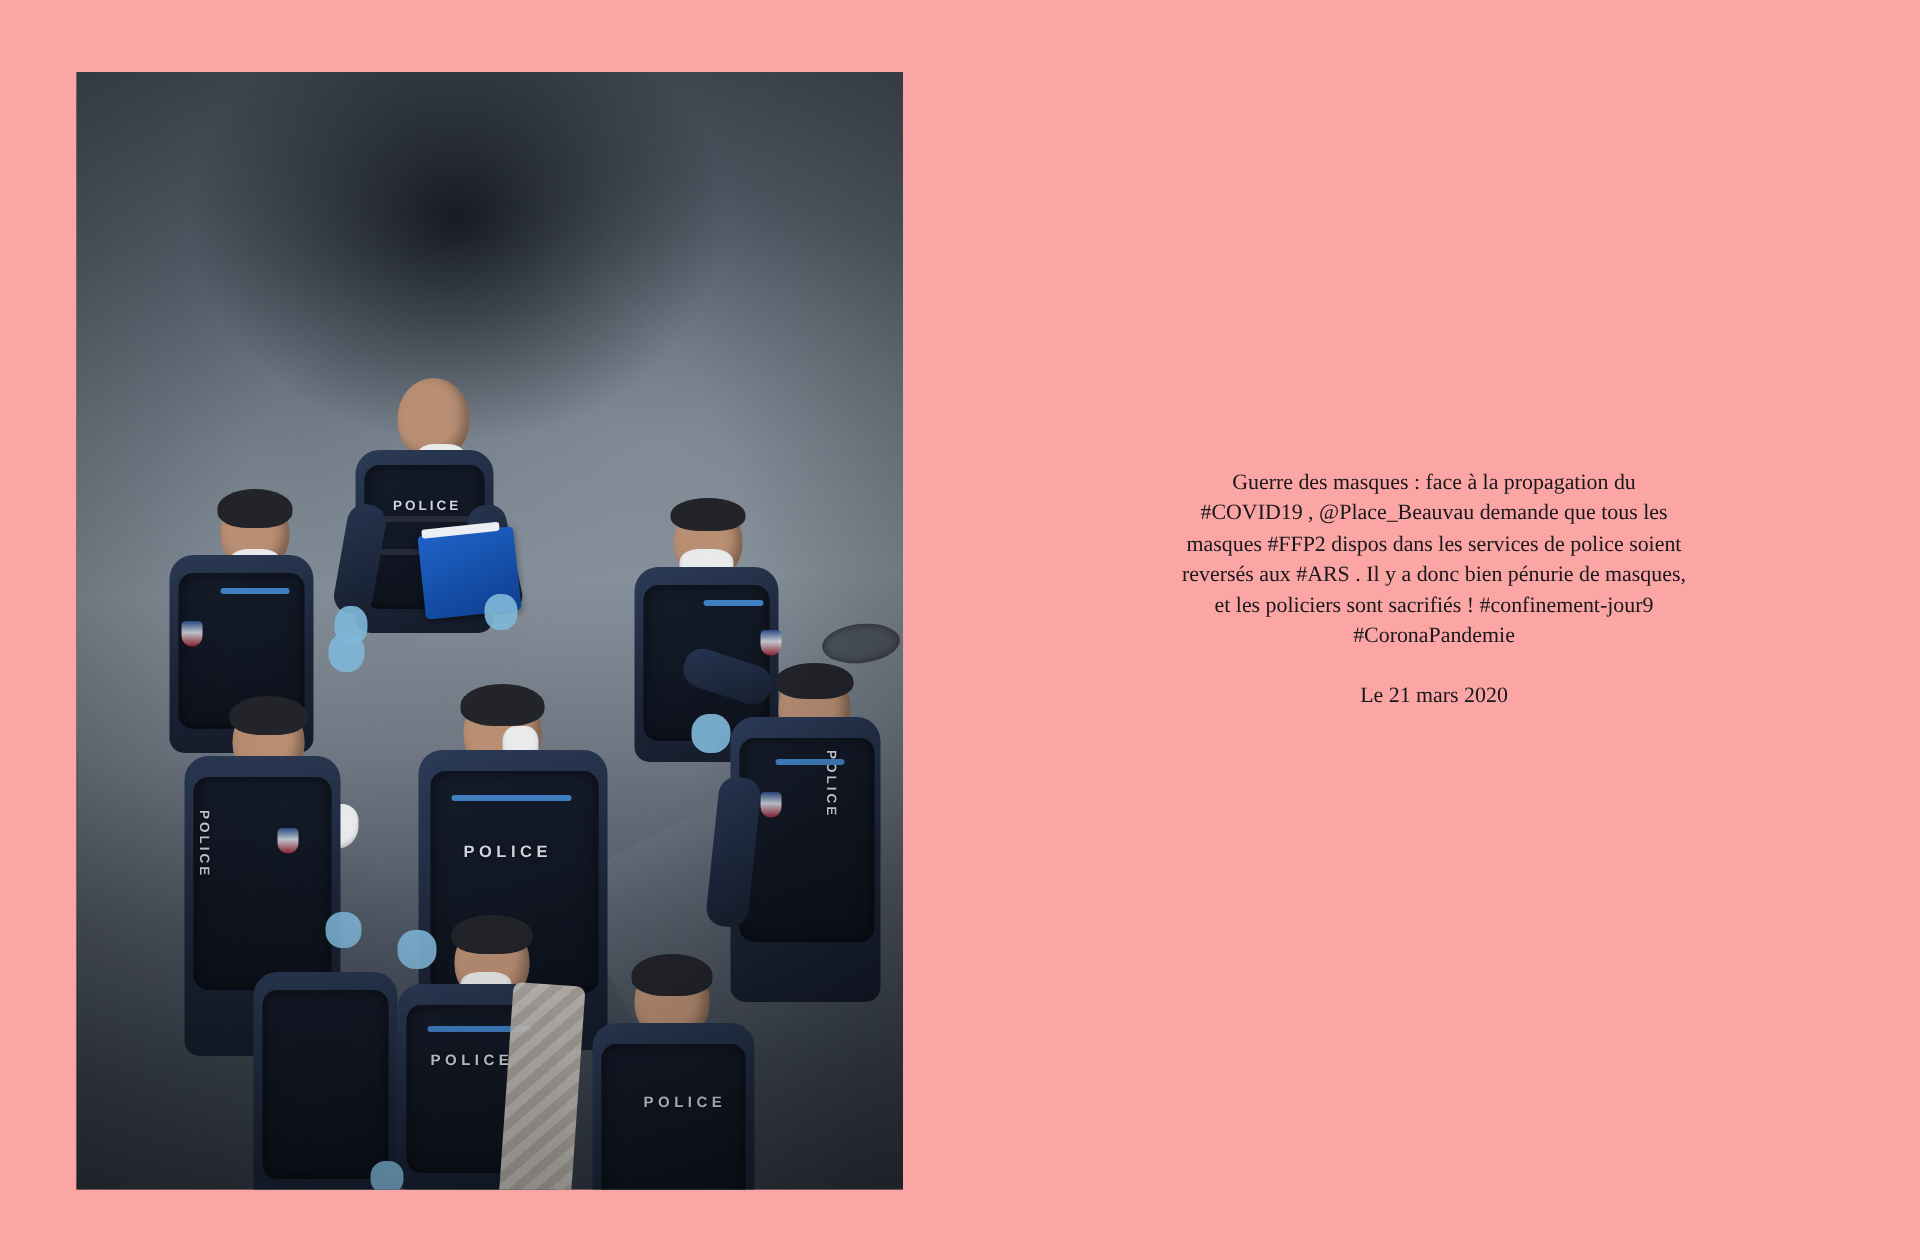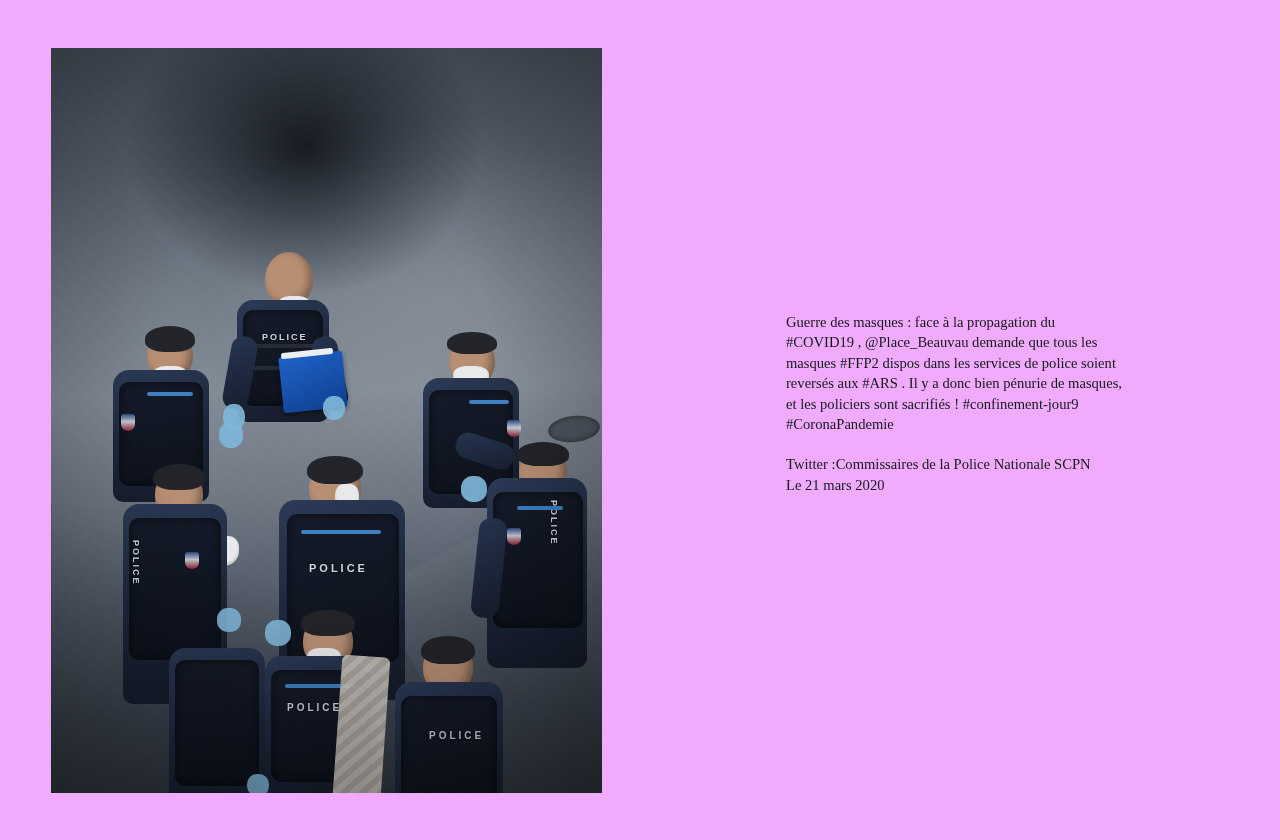--- a/index.html
+++ b/index.html
@@ -10,21 +10,22 @@
   body {
     width: 1280px;
     height: 840px;
     position: relative;
     font-family: "Liberation Serif", serif;
     overflow: hidden;
   }
   .page {
     position: absolute;
     inset: 0;
-    background: #f0abfc;
+    background: #fca5a5;
+    text-align: center;
   }
 
   
   .photo-frame {
     position: absolute;
     left: 51px;
     top: 48px;
     width: 551px;
     height: 745px;
     overflow: hidden;
@@ -317,17 +318,16 @@
       <div class="bag" style="left:286px; top:608px; width:48px; height:156px; transform:rotate(4deg);"></div>
 
       <div class="vignette"></div>
       <div class="grain"></div>
     </div>
   </div>
 
   <div class="caption">
     <p>Guerre des masques : face à la propagation du #COVID19 , @Place_Beauvau demande que tous les masques #FFP2 dispos dans les services de police soient reversés aux #ARS . Il y a donc bien pénurie de masques, et les policiers sont sacrifiés ! #confinement-jour9 #CoronaPandemie</p>
     <div class="gap"></div>
-    <p class="credit-line">Twitter :Commissaires de la Police Nationale SCPN</p>
     <p>Le 21 mars 2020</p>
   </div>
 
 </div>
 
 </body></html>

